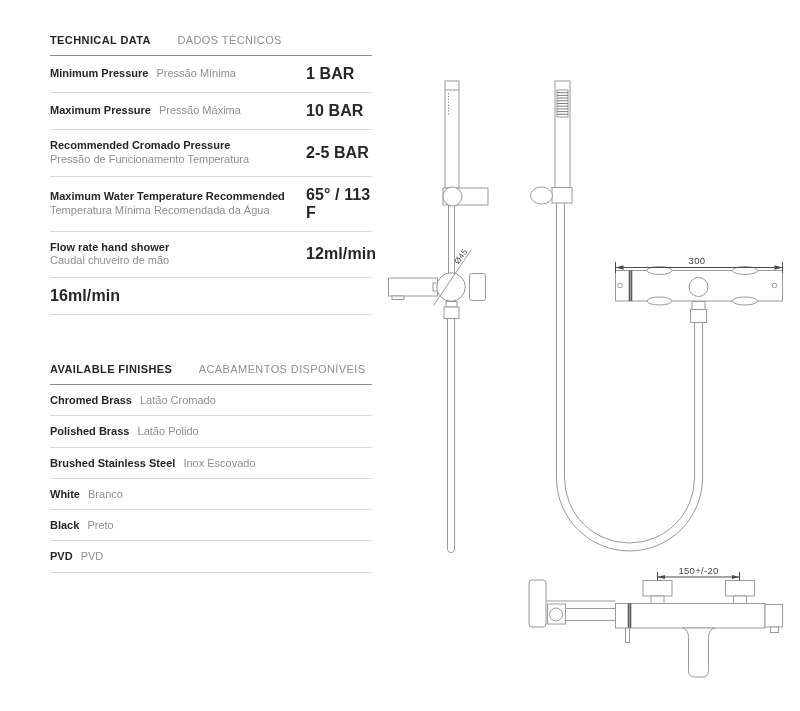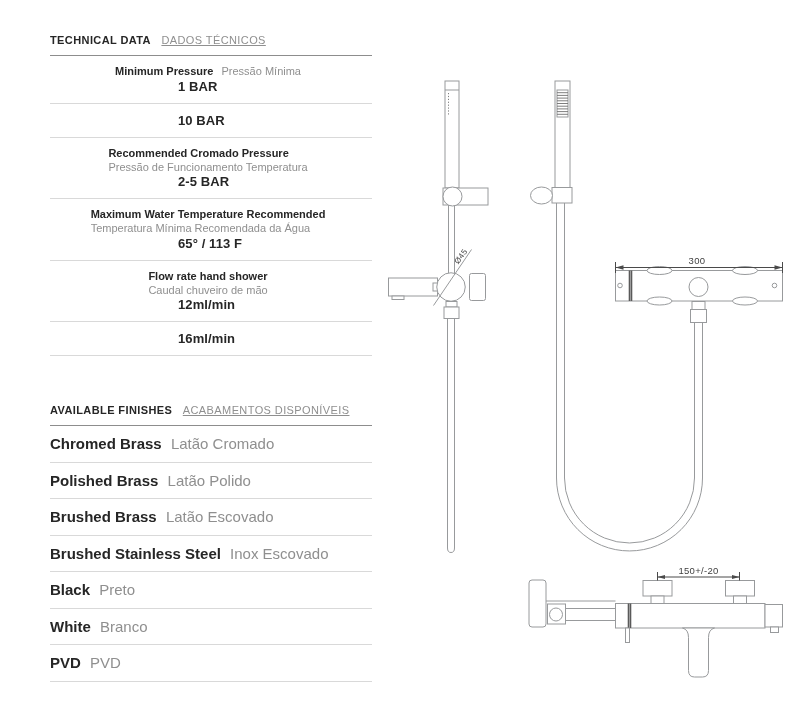--- a/index.html
+++ b/index.html
@@ -7,33 +7,33 @@
     width:800px;height:711px;background:#ffffff;position:relative;overflow:hidden;
     font-family:"Liberation Sans",sans-serif;
     -webkit-font-smoothing:antialiased;
   }
   .tables{position:absolute;left:50px;top:34px;width:322px;}
   .section-title{
     font-size:11px;letter-spacing:.4px;padding-bottom:9px;
     border-bottom:1px solid #8d8d8d;white-space:nowrap;
   }
   .section-title .en{font-weight:bold;color:#262626;text-align:center;}
-  .section-title .pt{font-weight:normal;color:#8f8f8f;margin-left:7px;text-decoration:underline;}
+  .section-title .pt{font-weight:normal;color:#8f8f8f;margin-left:23px;}
   .trow{
     display:flex;align-items:center;justify-content:space-between;
-    border-bottom:1px solid #d9d9d9;padding:9px 0;flex-direction:column;
+    border-bottom:1px solid #d9d9d9;padding:9px 0;
   }
   .lbl{font-size:11px;line-height:1.25;color:#262626;flex:1;padding-right:6px;}
   .lbl .en{font-weight:bold;color:#262626;}
   .lbl .inl{font-weight:normal;color:#8f8f8f;margin-left:5px;}
   .lbl .sub{font-weight:normal;color:#8f8f8f;display:block;}
-  .val{width:66px;flex-shrink:0;font-size:13px;font-weight:bold;color:#262626;letter-spacing:.1px;}
+  .val{width:66px;flex-shrink:0;font-size:16px;font-weight:bold;color:#262626;letter-spacing:.1px;}
   .finishes{margin-top:48px;}
   .frow{
-    font-size:15px;border-bottom:1px solid #d9d9d9;padding:8px 0;line-height:1.3;
+    font-size:11px;border-bottom:1px solid #d9d9d9;padding:8px 0;line-height:1.3;
   }
   .frow .en{font-weight:bold;color:#262626;}
   .frow .pt{font-weight:normal;color:#8f8f8f;margin-left:5px;}
   .drawings{position:absolute;left:385px;top:50px;}
   .st{stroke:#989a9c;fill:none;stroke-width:1;}
   .wf{stroke:#989a9c;fill:#ffffff;stroke-width:1;}
   .dk{stroke:#4a4a4a;fill:none;stroke-width:1;}
   .dk2{stroke:#5a5a5a;fill:none;stroke-width:1.6;}
   .grille{stroke:#6f6f6f;fill:none;stroke-width:.9;}
   .spray{stroke:#6f6f6f;fill:none;stroke-width:.9;stroke-dasharray:1.2 1.7;}
@@ -53,20 +53,24 @@
 
     <div class="trow">
       <div class="lbl">
         <span class="en">Minimum Pressure</span>
         <span class="inl">Pressão Mínima</span>
       </div>
       <div class="val">1 BAR</div>
     </div>
 
     <div class="trow">
+      <div class="lbl">
+        <span class="en">Maximum Pressure</span>
+        <span class="inl">Pressão Máxima</span>
+      </div>
       <div class="val">10 BAR</div>
     </div>
 
     <div class="trow">
       <div class="lbl">
         <span class="en">Recommended Cromado Pressure</span>
         <span class="sub">Pressão de Funcionamento Temperatura</span>
       </div>
       <div class="val">2-5 BAR</div>
     </div>
@@ -101,34 +105,30 @@
 
     <div class="frow">
       <span class="en">Chromed Brass</span>
       <span class="pt">Latão Cromado</span>
     </div>
     <div class="frow">
       <span class="en">Polished Brass</span>
       <span class="pt">Latão Polido</span>
     </div>
     <div class="frow">
-      <span class="en">Brushed Brass</span>
-      <span class="pt">Latão Escovado</span>
-    </div>
-    <div class="frow">
       <span class="en">Brushed Stainless Steel</span>
       <span class="pt">Inox Escovado</span>
     </div>
     <div class="frow">
+      <span class="en">White</span>
+      <span class="pt">Branco</span>
+    </div>
+    <div class="frow">
       <span class="en">Black</span>
       <span class="pt">Preto</span>
-    </div>
-    <div class="frow">
-      <span class="en">White</span>
-      <span class="pt">Branco</span>
     </div>
     <div class="frow">
       <span class="en">PVD</span>
       <span class="pt">PVD</span>
     </div>
   </div>
 </div>
 
 <svg class="drawings" width="415" height="661" viewBox="385 50 415 661" xmlns="http://www.w3.org/2000/svg">
 

